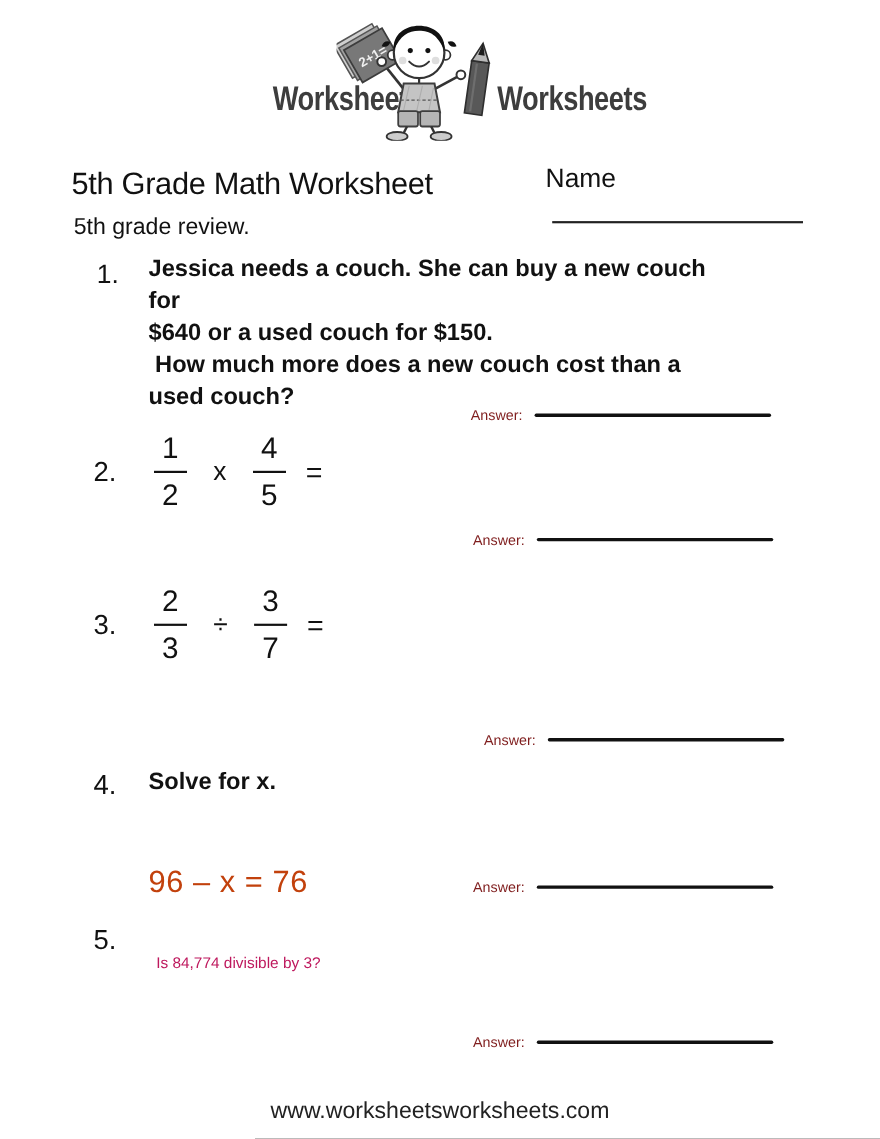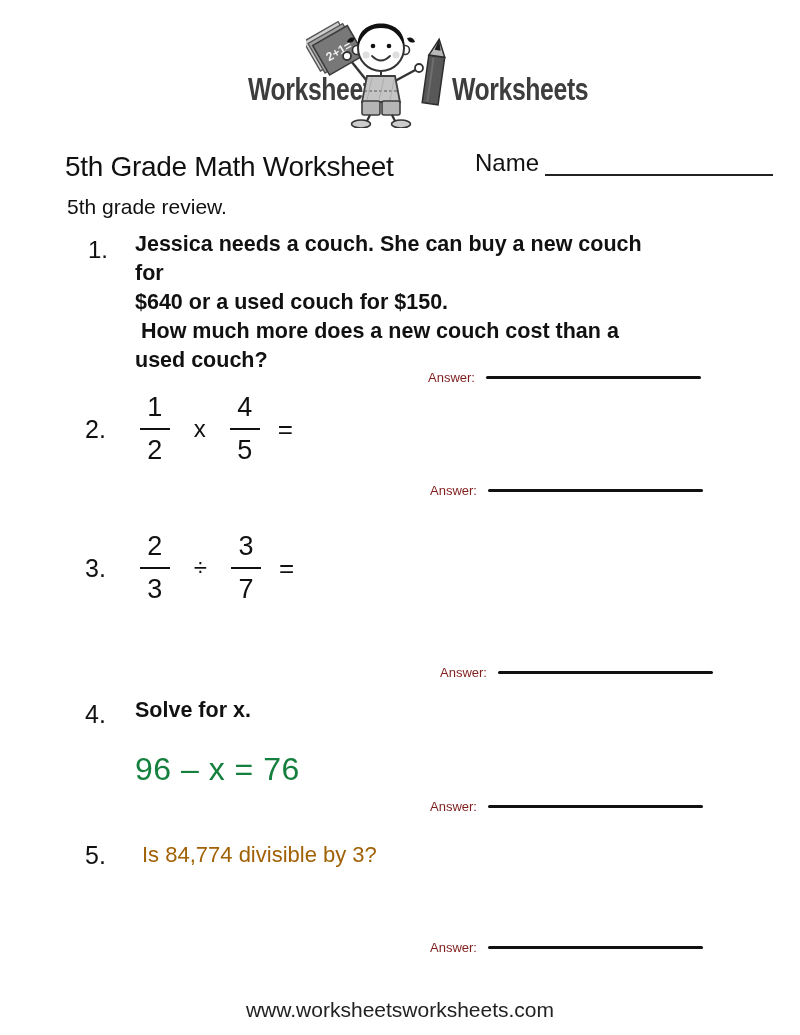--- a/index.html
+++ b/index.html
@@ -11,30 +11,30 @@
   }
   
   .logo-word {
     position:absolute; font-size:31px; font-weight:bold; color:#3d3d3d;
     letter-spacing:-0.5px; transform:scaleX(0.8); transform-origin:left center;
     white-space:nowrap;
   }
   .mascot { position:absolute; left:306px; top:4px; }
   
   .title { position:absolute; left:65px; top:151px; font-size:28px; font-weight:400; color:#111; letter-spacing:-0.3px; }
-  .name-block { position:absolute; left:475px; top:149px; display:flex; align-items:center; }
+  .name-block { position:absolute; left:496px; top:149px; display:flex; align-items:flex-start;flex-direction:column; }
   .name-label { font-size:24px; color:#111; }
   .name-line { display:inline-block; width:228px; height:26px; border-bottom:2px solid #222; margin-left:6px; }
   .subtitle { position:absolute; left:67px; top:195px; font-size:21px; color:#111; }
   
   .pnum { font-size:24px; color:#111; }
   .abs { position:absolute; }
   .ptext { font-size:21.5px; line-height:29px; white-space:pre-wrap; color:#111;font-weight:bold; }
-  .ptext-sm { font-size:22px; color:#a16207; }
-  .equation { font-size:32px; color:#15803d; letter-spacing:0.5px; }
+  .ptext-sm { font-size:14px; color:#be185d;margin-top:25px; }
+  .equation { font-size:28px; color:#c2410c; letter-spacing:0.5px;margin-top:35px; }
   
   .frac-row { position:absolute; left:85px; display:flex; align-items:center; height:82px; }
   .frac-row .pnum { font-size:25px; margin-right:34px; }
   .fraction { display:flex; flex-direction:column; align-items:center; }
   .fraction span { font-size:27px; line-height:29px; color:#111; }
   .fbar { width:30px; height:2.5px; background:#111; margin:6px 0; }
   .op { font-size:24px; margin:0 24px; align-self:center; color:#111; }
   .eq { font-size:26px; margin-left:18px; color:#111; }
   
   .answer-row { position:absolute; display:flex; align-items:center; height:22px; }

